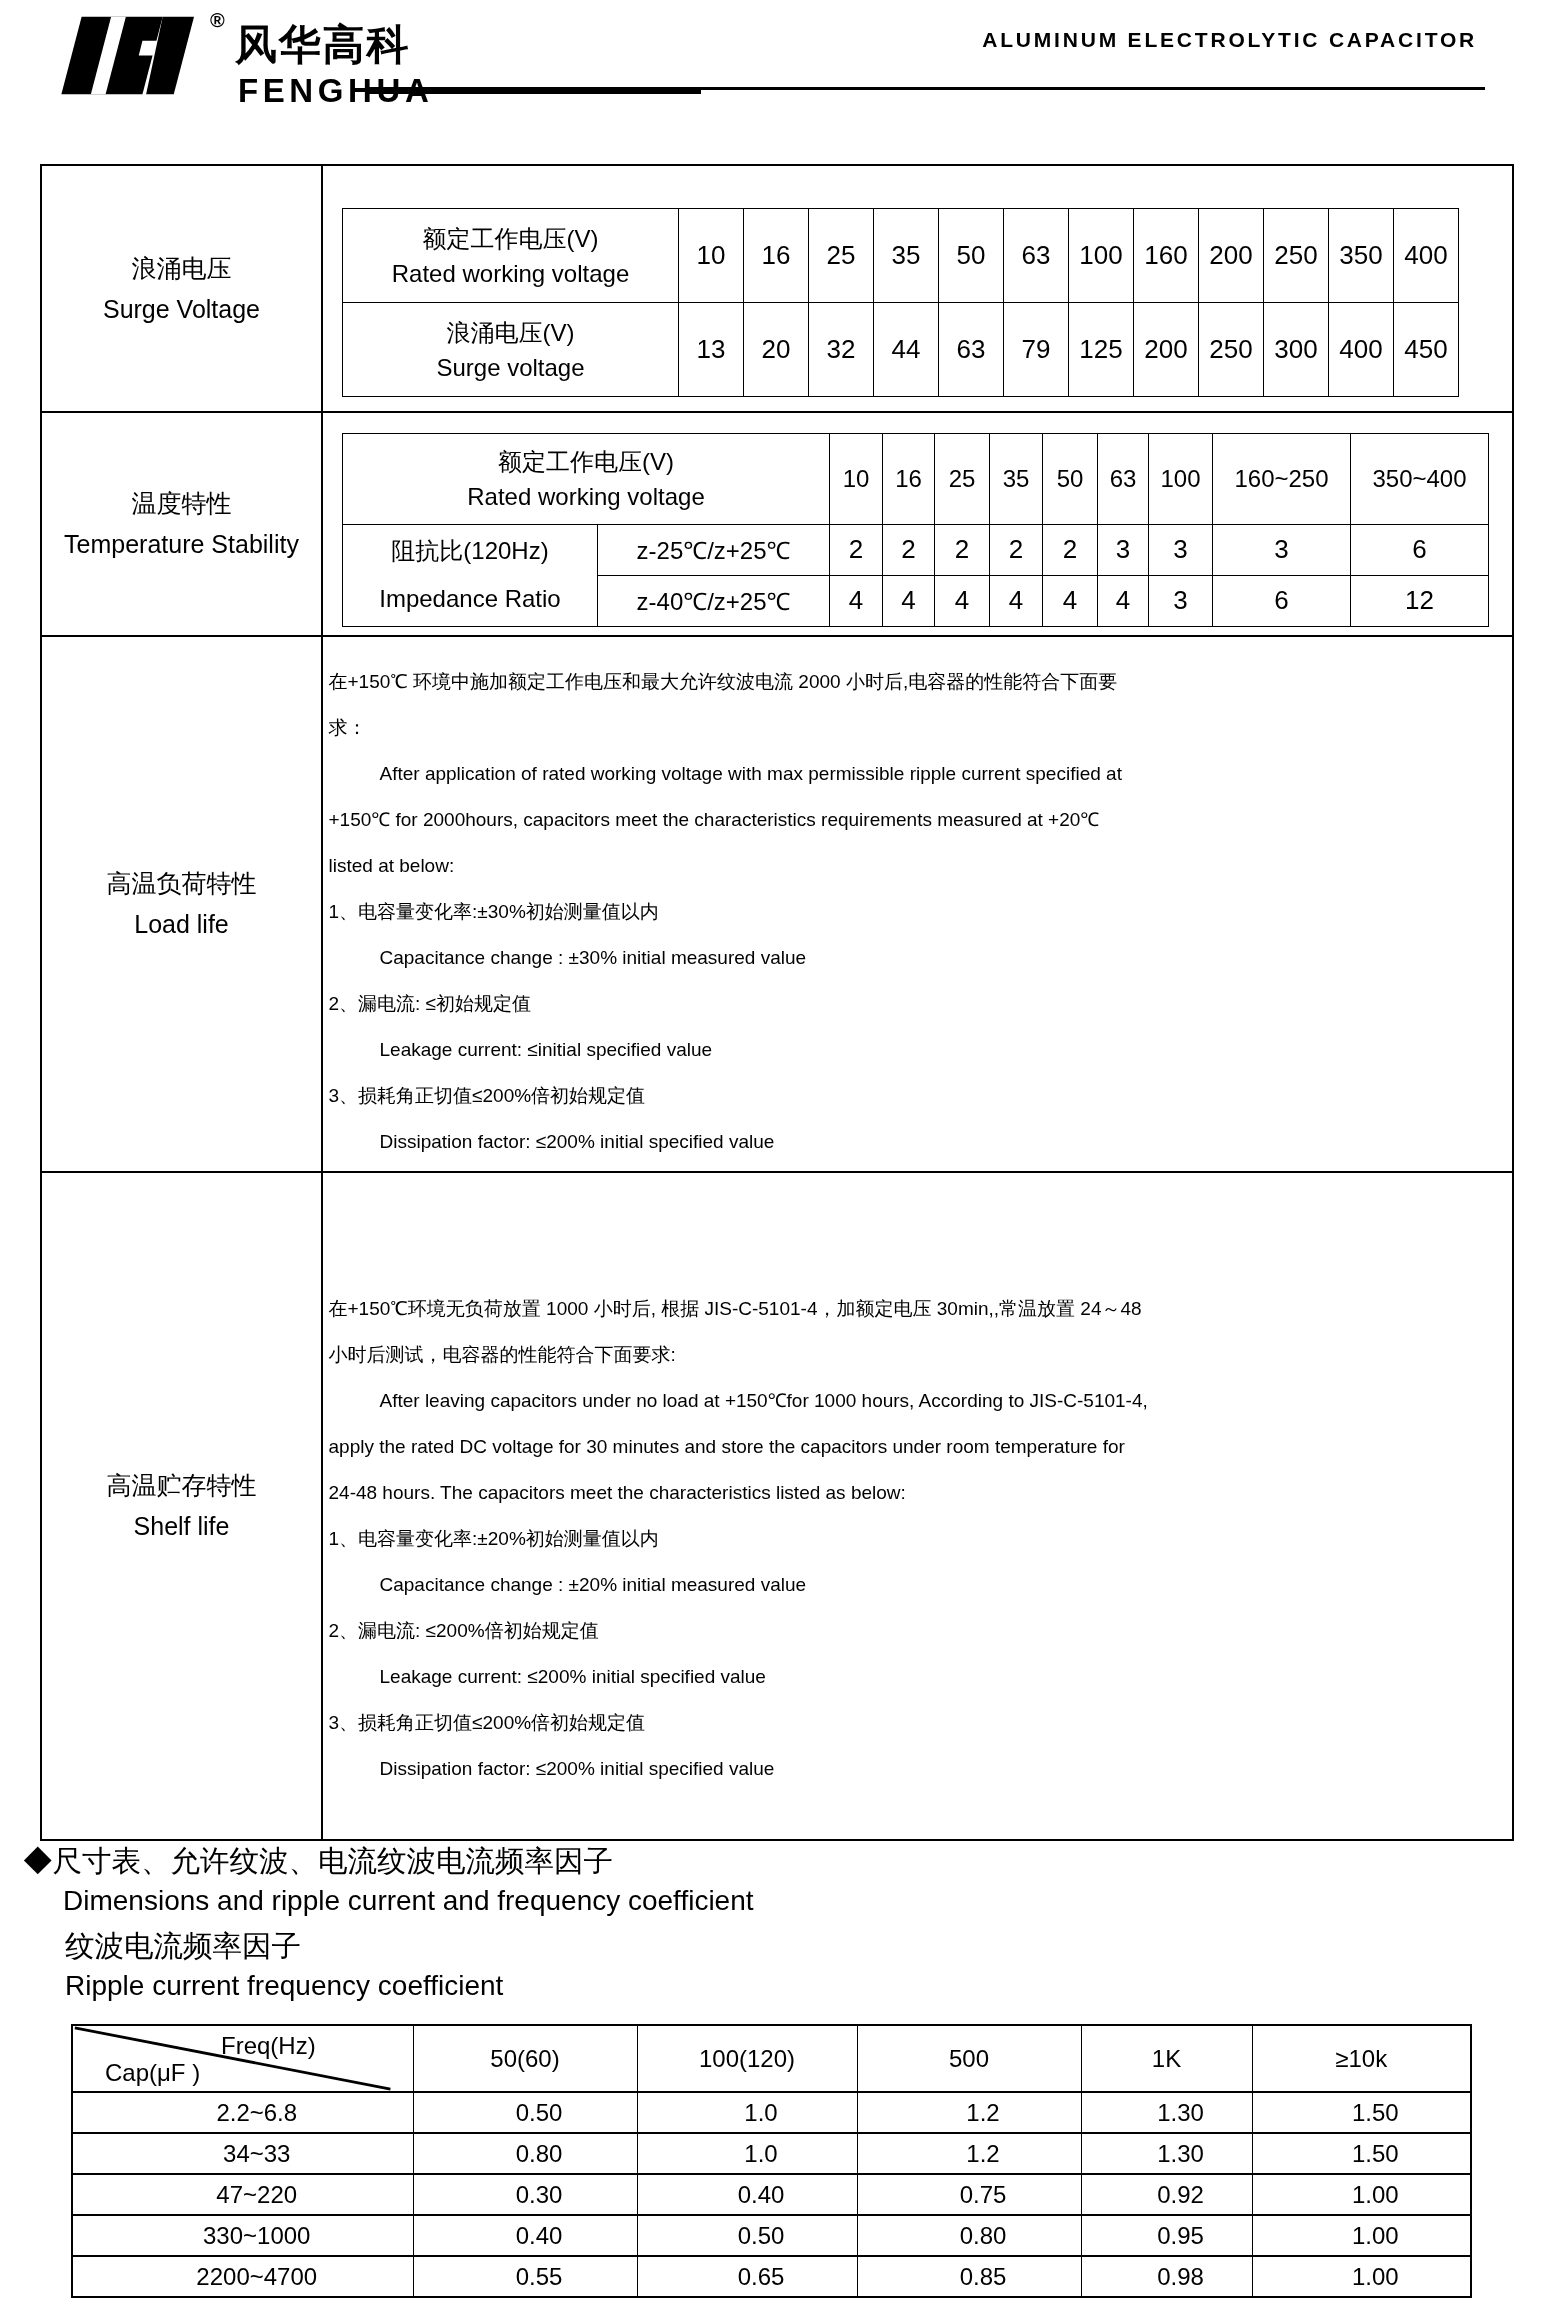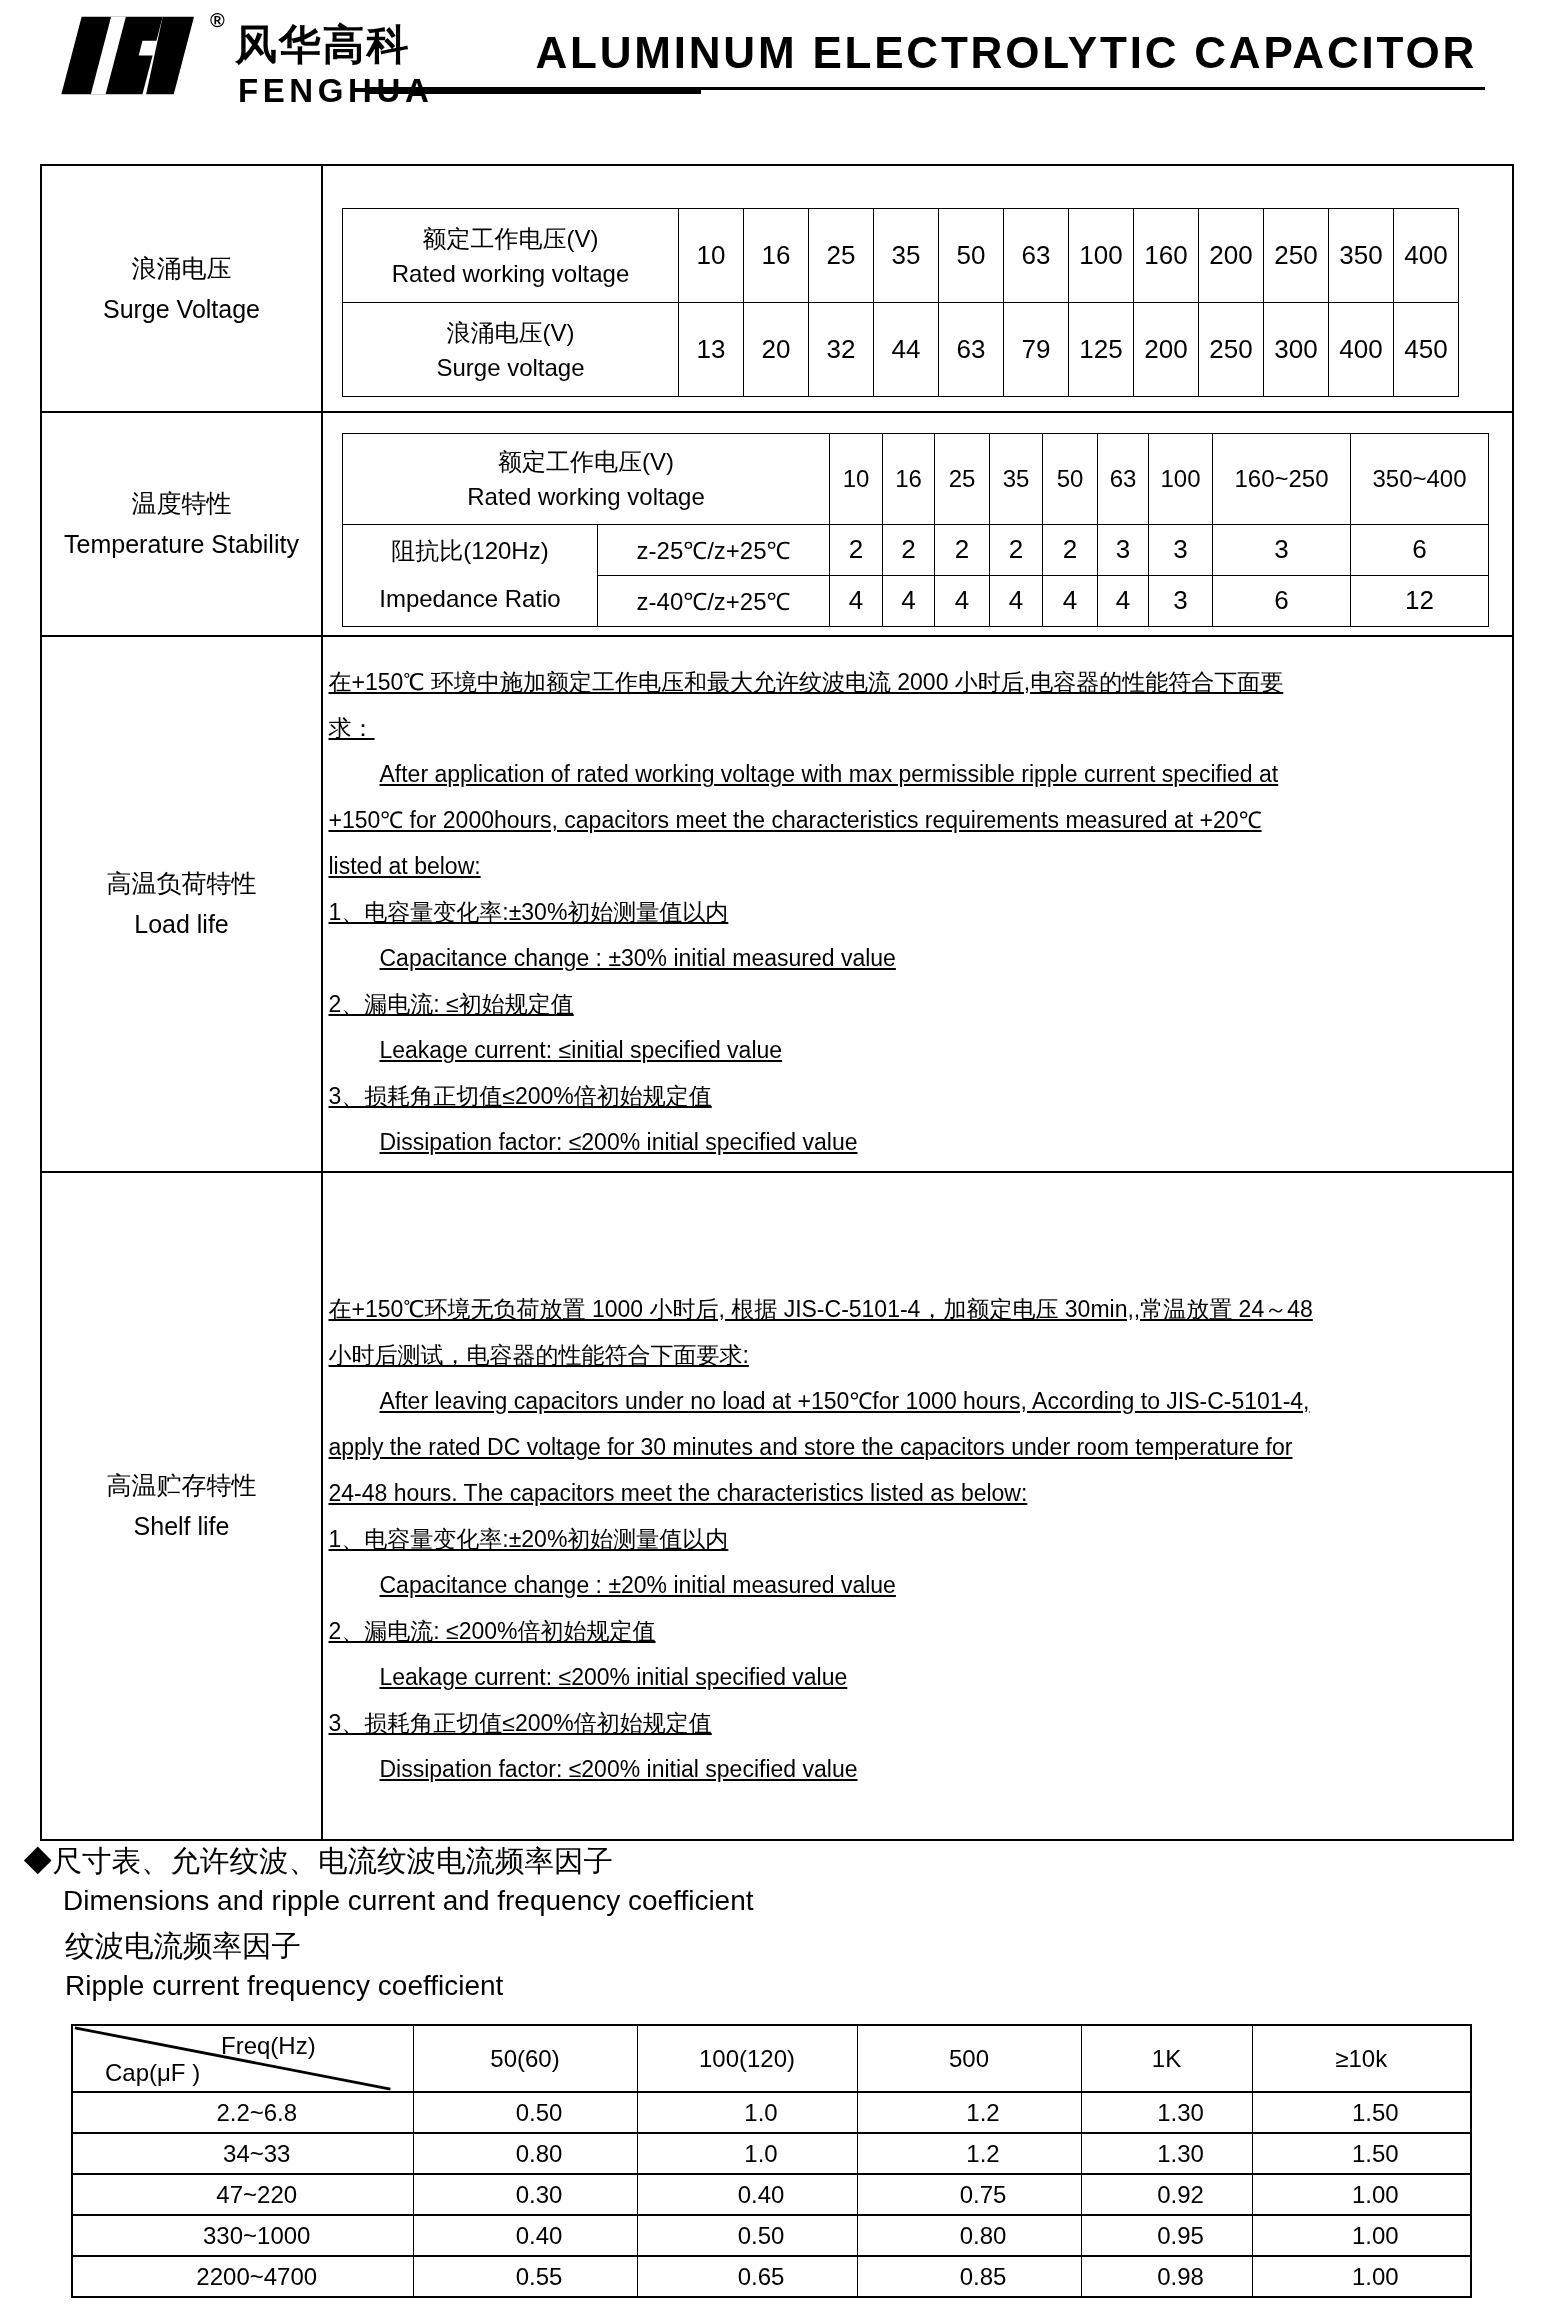--- a/index.html
+++ b/index.html
@@ -4,21 +4,21 @@
 <style>
   html,body{margin:0;padding:0;background:#fff;}
   .page{position:relative;width:1561px;height:2325px;background:#ffffff;color:#000;
         font-family:"Liberation Sans", sans-serif;overflow:hidden;}
 
   
   .logo-mark{position:absolute;left:54px;top:13px;}
   .reg{position:absolute;left:210px;top:9.2px;font-size:20px;font-weight:bold;}
   .logo-cn{position:absolute;left:235px;top:16.6px;font-size:42px;font-weight:bold;letter-spacing:1.8px;}
   .logo-en{position:absolute;left:238px;top:72px;font-size:33px;font-weight:bold;letter-spacing:4.6px;}
-  .page-title{position:absolute;top:28px;right:84px;font-size:44px;font-weight:bold;letter-spacing:2.8px;margin:0;}
+  .page-title{position:absolute;top:28px;right:84px;font-size:21px;font-weight:bold;letter-spacing:2.8px;margin:0;}
   .rule-thick{position:absolute;left:369px;top:87px;width:332px;height:7.4px;background:#000;}
   .rule-thin{position:absolute;left:701px;top:87px;width:784px;height:2.8px;background:#000;}
 
   
   table{border-collapse:collapse;table-layout:fixed;}
   .main{position:absolute;left:40px;top:164px;width:1474px;}
   .main > tbody > tr > td{border:2.8px solid #000;vertical-align:middle;padding:0;}
   .row-label{width:279px;text-align:center;font-size:25px;line-height:41px;}
   .content-cell{vertical-align:top;}
 
@@ -26,21 +26,21 @@
   .inner td{border:1.8px solid #000;text-align:center;vertical-align:middle;padding:0;}
   .surge-tbl{margin-top:28px;width:1111px;}
   .surge-tbl td{height:93px;font-size:26px;}
   .surge-tbl .hdr{font-size:24px;line-height:35px;}
   .temp-tbl{margin-top:11px;width:1145px;}
   .temp-tbl .hdr{height:90px;font-size:24px;line-height:35px;}
   .temp-tbl .val{height:50px;font-size:26px;}
   .temp-tbl .cond{font-size:24px;}
   .temp-tbl .imp-label div{line-height:48px;font-size:24px;}
 
-  .life-text{padding:16.6px 7.4px 0 5.5px;font-size:23px;text-decoration:underline;}
+  .life-text{padding:16.6px 7.4px 0 5.5px;font-size:19px;}
   .life-text .tl{line-height:46px;white-space:nowrap;}
   .life-text .ind{padding-left:51px;}
   .shelf-pad{padding-top:65px;}
 
   
   .h-cn1{position:absolute;left:23px;top:1842px;font-size:29.5px;}
   .h-en1{position:absolute;left:63px;top:1885px;font-size:28px;}
   .h-cn2{position:absolute;left:65px;top:1927px;font-size:29.5px;}
   .h-en2{position:absolute;left:65px;top:1970px;font-size:28px;}
 

